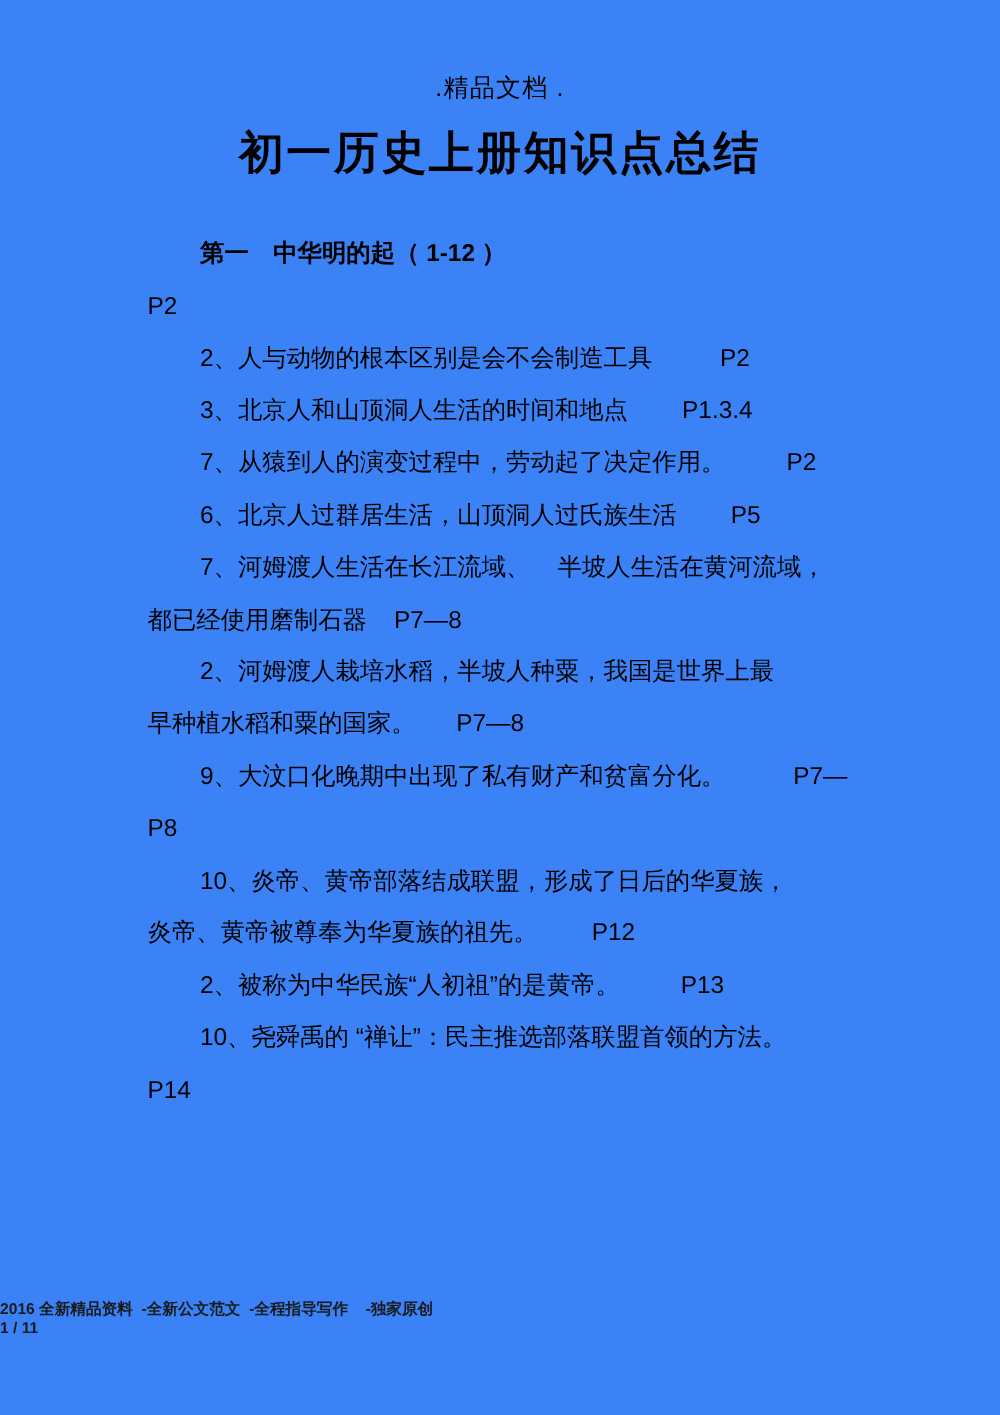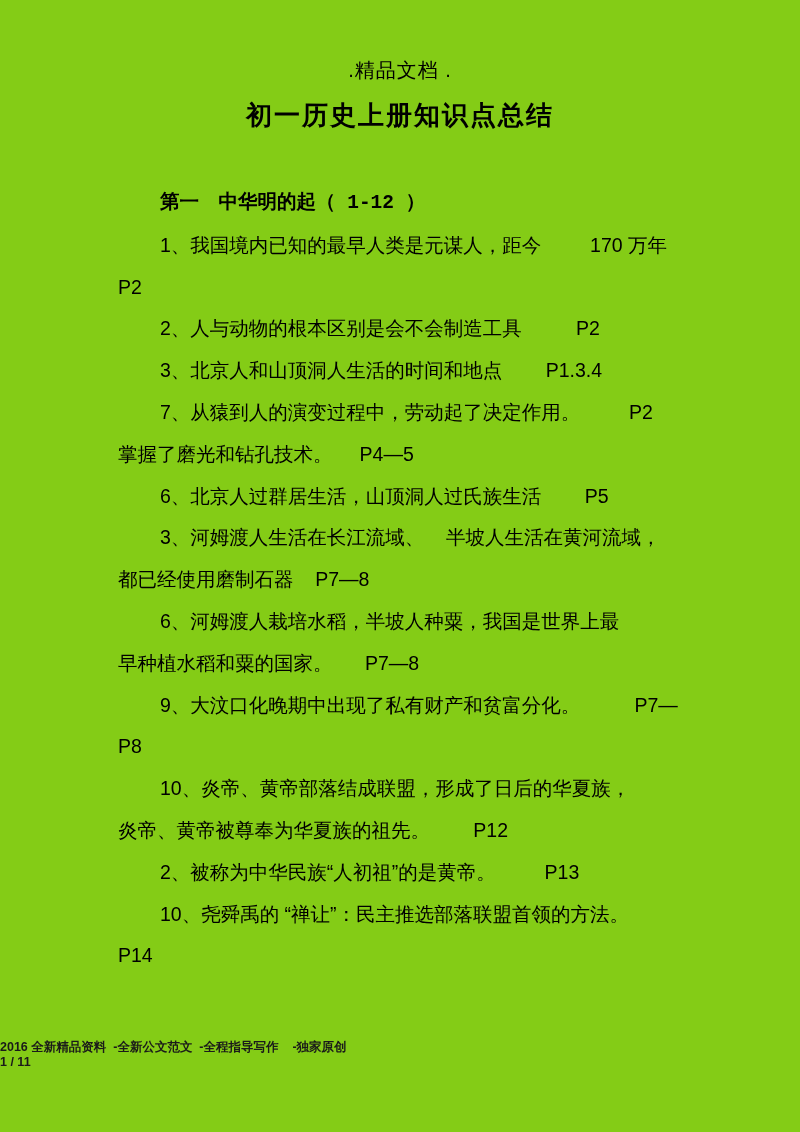--- a/index.html
+++ b/index.html
@@ -1,61 +1,61 @@
 <!DOCTYPE html>
 <html><head>
 <meta charset="utf-8">
 <style>
   * { margin: 0; padding: 0; box-sizing: border-box; }
   html, body { background: #ffffff; }
   .page {
     position: relative;
     width: 800px;
     height: 1132px;
-    background: #84cc16;
+    background: #3b82f6;
     overflow: hidden;
     font-family: "Liberation Sans", "DejaVu Sans", sans-serif;
     color: #000000;
   }
   .doc-header {
     position: absolute;
     top: 57px;
     left: 0;
     width: 100%;
     text-align: center;
     font-size: 20px;
     letter-spacing: 1px;
     color: #000000;
   }
   .doc-title {
     position: absolute;
     top: 98px;
     left: 0;
     width: 100%;
     text-align: center;
-    font-size: 26px;
+    font-size: 36px;
     font-weight: bold;
     letter-spacing: 2px;
     color: #000000;
   }
   .doc-body {
     position: absolute;
     top: 183px;
     left: 118px;
     width: 600px;
   }
   .line {
     height: 41.8px;
     line-height: 41.8px;
     font-size: 19.5px;
     white-space: pre;
     color: #000000;
   }
   .line.indent { padding-left: 42px; }
-  .line.bold { font-weight: bold; font-family: Liberation Mono, monospace; }
+  .line.bold { font-weight: bold; }
   .doc-footer {
     position: absolute;
     top: 1040px;
     left: 0;
     right: 144px;
     font-size: 12.5px;
     font-weight: bold;
     color: #1a1a1a;
     line-height: 15px;
   }
@@ -66,30 +66,28 @@
 <body>
 
 <div class="page">
 
   <div class="doc-header">.精品文档 .</div>
 
   <div class="doc-title">初一历史上册知识点总结</div>
 
   <div class="doc-body">
       <div class="line indent bold">第一　中华明的起（ 1-12 ）</div>
-      <div class="line indent">1、我国境内已知的最早人类是元谋人，距今         170 万年</div>
       <div class="line">P2</div>
       <div class="line indent">2、人与动物的根本区别是会不会制造工具          P2</div>
       <div class="line indent">3、北京人和山顶洞人生活的时间和地点        P1.3.4</div>
       <div class="line indent">7、从猿到人的演变过程中，劳动起了决定作用。         P2</div>
-      <div class="line">掌握了磨光和钻孔技术。     P4—5</div>
       <div class="line indent">6、北京人过群居生活，山顶洞人过氏族生活        P5</div>
-      <div class="line indent">3、河姆渡人生活在长江流域、    半坡人生活在黄河流域，</div>
+      <div class="line indent">7、河姆渡人生活在长江流域、    半坡人生活在黄河流域，</div>
       <div class="line">都已经使用磨制石器    P7—8</div>
-      <div class="line indent">6、河姆渡人栽培水稻，半坡人种粟，我国是世界上最</div>
+      <div class="line indent">2、河姆渡人栽培水稻，半坡人种粟，我国是世界上最</div>
       <div class="line">早种植水稻和粟的国家。      P7—8</div>
       <div class="line indent">9、大汶口化晚期中出现了私有财产和贫富分化。          P7—</div>
       <div class="line">P8</div>
       <div class="line indent">10、炎帝、黄帝部落结成联盟，形成了日后的华夏族，</div>
       <div class="line">炎帝、黄帝被尊奉为华夏族的祖先。        P12</div>
       <div class="line indent">2、被称为中华民族“人初祖”的是黄帝。         P13</div>
       <div class="line indent">10、尧舜禹的 “禅让”：民主推选部落联盟首领的方法。</div>
       <div class="line">P14</div>
     </div>
 

